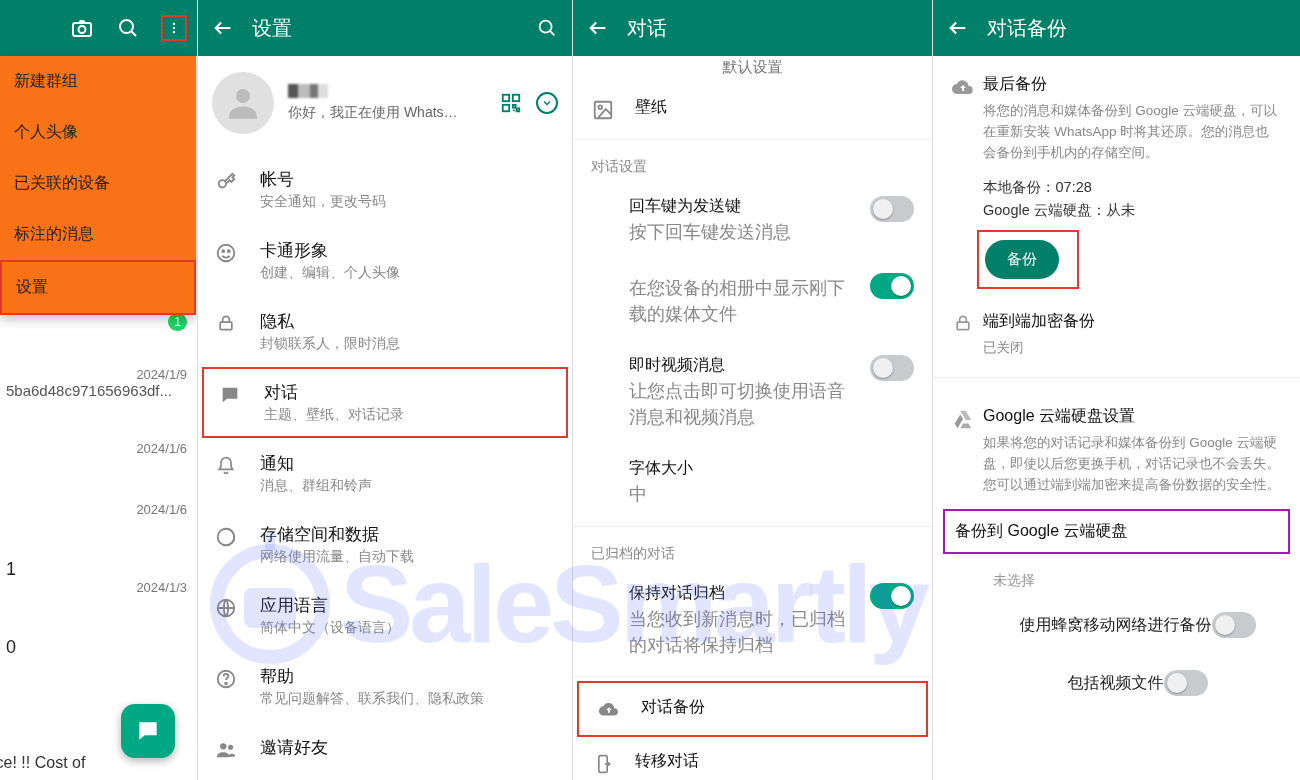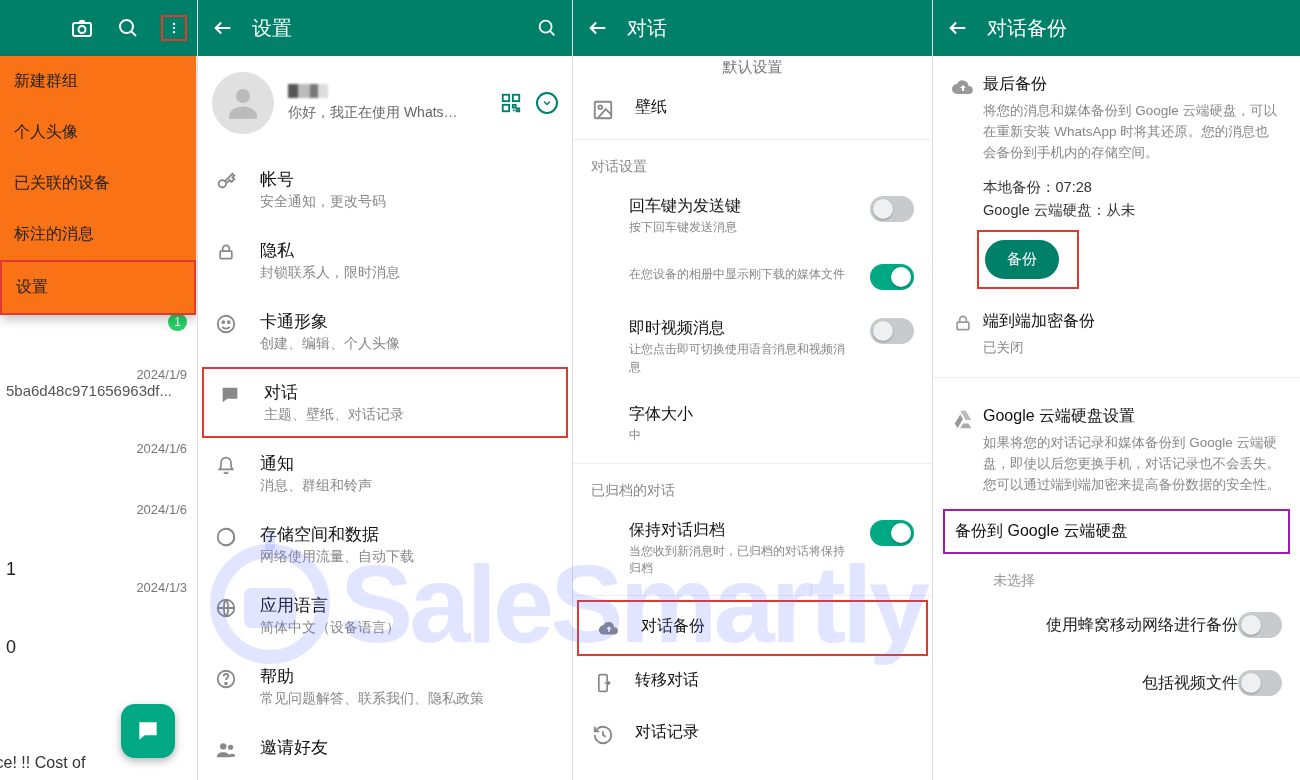--- a/index.html
+++ b/index.html
@@ -41,21 +41,21 @@
   .setlist .tx .t{font-size:17px;color:#111;}
   .setlist .tx .d{font-size:14px;color:#888;margin-top:2px;}
   .hl-chat{border:2px solid #e03a2f;margin:0 4px;}
   .hl-chat .row{margin:-2px;}
 
   
   .s3 .list .row{display:flex;align-items:flex-start;gap:20px;padding:14px 18px;}
   .s3 .list .ic{width:24px;color:#888;display:flex;justify-content:center;margin-top:2px;}
   .s3 .list .tx{flex:1;}
   .s3 .list .t{font-size:16px;color:#111;}
-  .s3 .list .d{font-size:12px;color:#888;margin-top:2px;line-height:1.45;}
+  .s3 .list .d{font-size:18px;color:#888;margin-top:2px;line-height:1.45;}
   .section{font-size:14px;color:#888;padding:14px 18px 6px;}
   .toggle{width:44px;height:26px;border-radius:13px;position:relative;flex-shrink:0;}
   .toggle .knob{width:20px;height:20px;border-radius:50%;position:absolute;top:3px;background:#fff;box-shadow:0 1px 2px rgba(0,0,0,.3);}
   .toggle.off{background:#c7cbce;} .toggle.off .knob{left:3px;background:#f0f0f0;}
   .toggle.on{background:#00a884;} .toggle.on .knob{right:3px;}
   .divider{height:1px;background:#eee;margin:4px 0;}
   .crumb{font-size:15px;color:#777;text-align:center;padding:2px 0 6px;}
   .hl-backup{border:2px solid #e03a2f;margin:0 4px;}
 
   
@@ -63,21 +63,21 @@
   .s4 .block{display:flex;gap:8px;padding:18px 18px 8px;}
   .s4 .block .ic{width:24px;color:#999;display:flex;justify-content:center;margin-top:2px;}
   .s4 .block .tx{flex:1;}
   .s4 .block .t{font-size:16px;color:#111;margin-bottom:6px;}
   .s4 .block .d{font-size:13.5px;color:#888;line-height:1.55;}
   .s4 .kv{font-size:14.5px;color:#333;margin-top:14px;}
   .s4 .kv2{font-size:14.5px;color:#333;margin-top:4px;}
   .pillwrap{padding:10px 0;}
   .hl-btn{border:2px solid #e03a2f;display:inline-block;padding:8px 18px 8px 6px;margin-left:-6px;}
   .pill{background:#008069;color:#fff;border:none;font-size:15px;padding:10px 22px;border-radius:22px;}
-  .s4 .togglerow{display:flex;align-items:center;justify-content:flex-end;padding:16px 18px 16px 60px;}
+  .s4 .togglerow{display:flex;align-items:center;justify-content:center;padding:16px 18px 16px 60px;}
   .s4 .togglerow .lbl{font-size:16px;color:#222;}
   .hl-gd{border:2px solid #a21caf;margin:6px 10px;padding:10px 10px;font-size:16px;}
 
   
   .wm{position:absolute;left:210px;top:540px;font-size:110px;font-weight:700;color:rgba(90,110,255,.18);letter-spacing:-4px;white-space:nowrap;pointer-events:none;z-index:20;display:flex;align-items:center;}
   .wm .robot{width:120px;height:120px;border:14px solid rgba(90,110,255,.18);border-radius:50%;position:relative;margin-right:10px;}
   .wm .robot::before{content:"";position:absolute;top:-26px;left:50%;width:10px;height:18px;background:rgba(90,110,255,.18);transform:translateX(-50%);}
   .wm .robot::after{content:"";position:absolute;top:30px;left:20px;right:20px;height:40px;border-radius:8px;background:rgba(90,110,255,.18);}
 
   svg{display:block;}
@@ -204,42 +204,42 @@
               <path d="M11 11l8-8 2 2-2 2 2 2-3 3-2-2-3 3" fill="none" stroke="#888" stroke-width="2"></path>
             </svg>
           </span>
         <span class="tx">
             <div class="t">帐号</div>
             <div class="d">安全通知，更改号码</div>
           </span>
       </div>
       <div class="row">
         <span class="ic">
-            <svg width="20" height="20" viewBox="0 0 24 24" fill="none" stroke="#888" stroke-width="2">
-              <rect x="5" y="11" width="14" height="9" rx="1"></rect>
-              <path d="M8 11V8a4 4 0 018 0v3"></path>
-            </svg>
-          </span>
-        <span class="tx">
-            <div class="t">隐私</div>
-            <div class="d">封锁联系人，限时消息</div>
-          </span>
-      </div>
-      <div class="row">
-        <span class="ic">
             <svg width="22" height="22" viewBox="0 0 24 24" fill="none" stroke="#888" stroke-width="2">
               <circle cx="12" cy="12" r="9"></circle>
               <circle cx="9" cy="10" r="1" fill="#888"></circle>
               <circle cx="15" cy="10" r="1" fill="#888"></circle>
               <path d="M8 15c1 1.5 2.5 2 4 2s3-.5 4-2"></path>
             </svg>
           </span>
         <span class="tx">
             <div class="t">卡通形象</div>
             <div class="d">创建、编辑、个人头像</div>
+          </span>
+      </div>
+      <div class="row">
+        <span class="ic">
+            <svg width="20" height="20" viewBox="0 0 24 24" fill="none" stroke="#888" stroke-width="2">
+              <rect x="5" y="11" width="14" height="9" rx="1"></rect>
+              <path d="M8 11V8a4 4 0 018 0v3"></path>
+            </svg>
+          </span>
+        <span class="tx">
+            <div class="t">隐私</div>
+            <div class="d">封锁联系人，限时消息</div>
           </span>
       </div>
       <div class="hl-chat">
         <div class="row">
           <span class="ic">
               <svg width="22" height="22" viewBox="0 0 24 24" fill="#888">
                 <path d="M4 4h16v12H9l-5 4V4z"></path>
               </svg>
             </span>
           <span class="tx">

